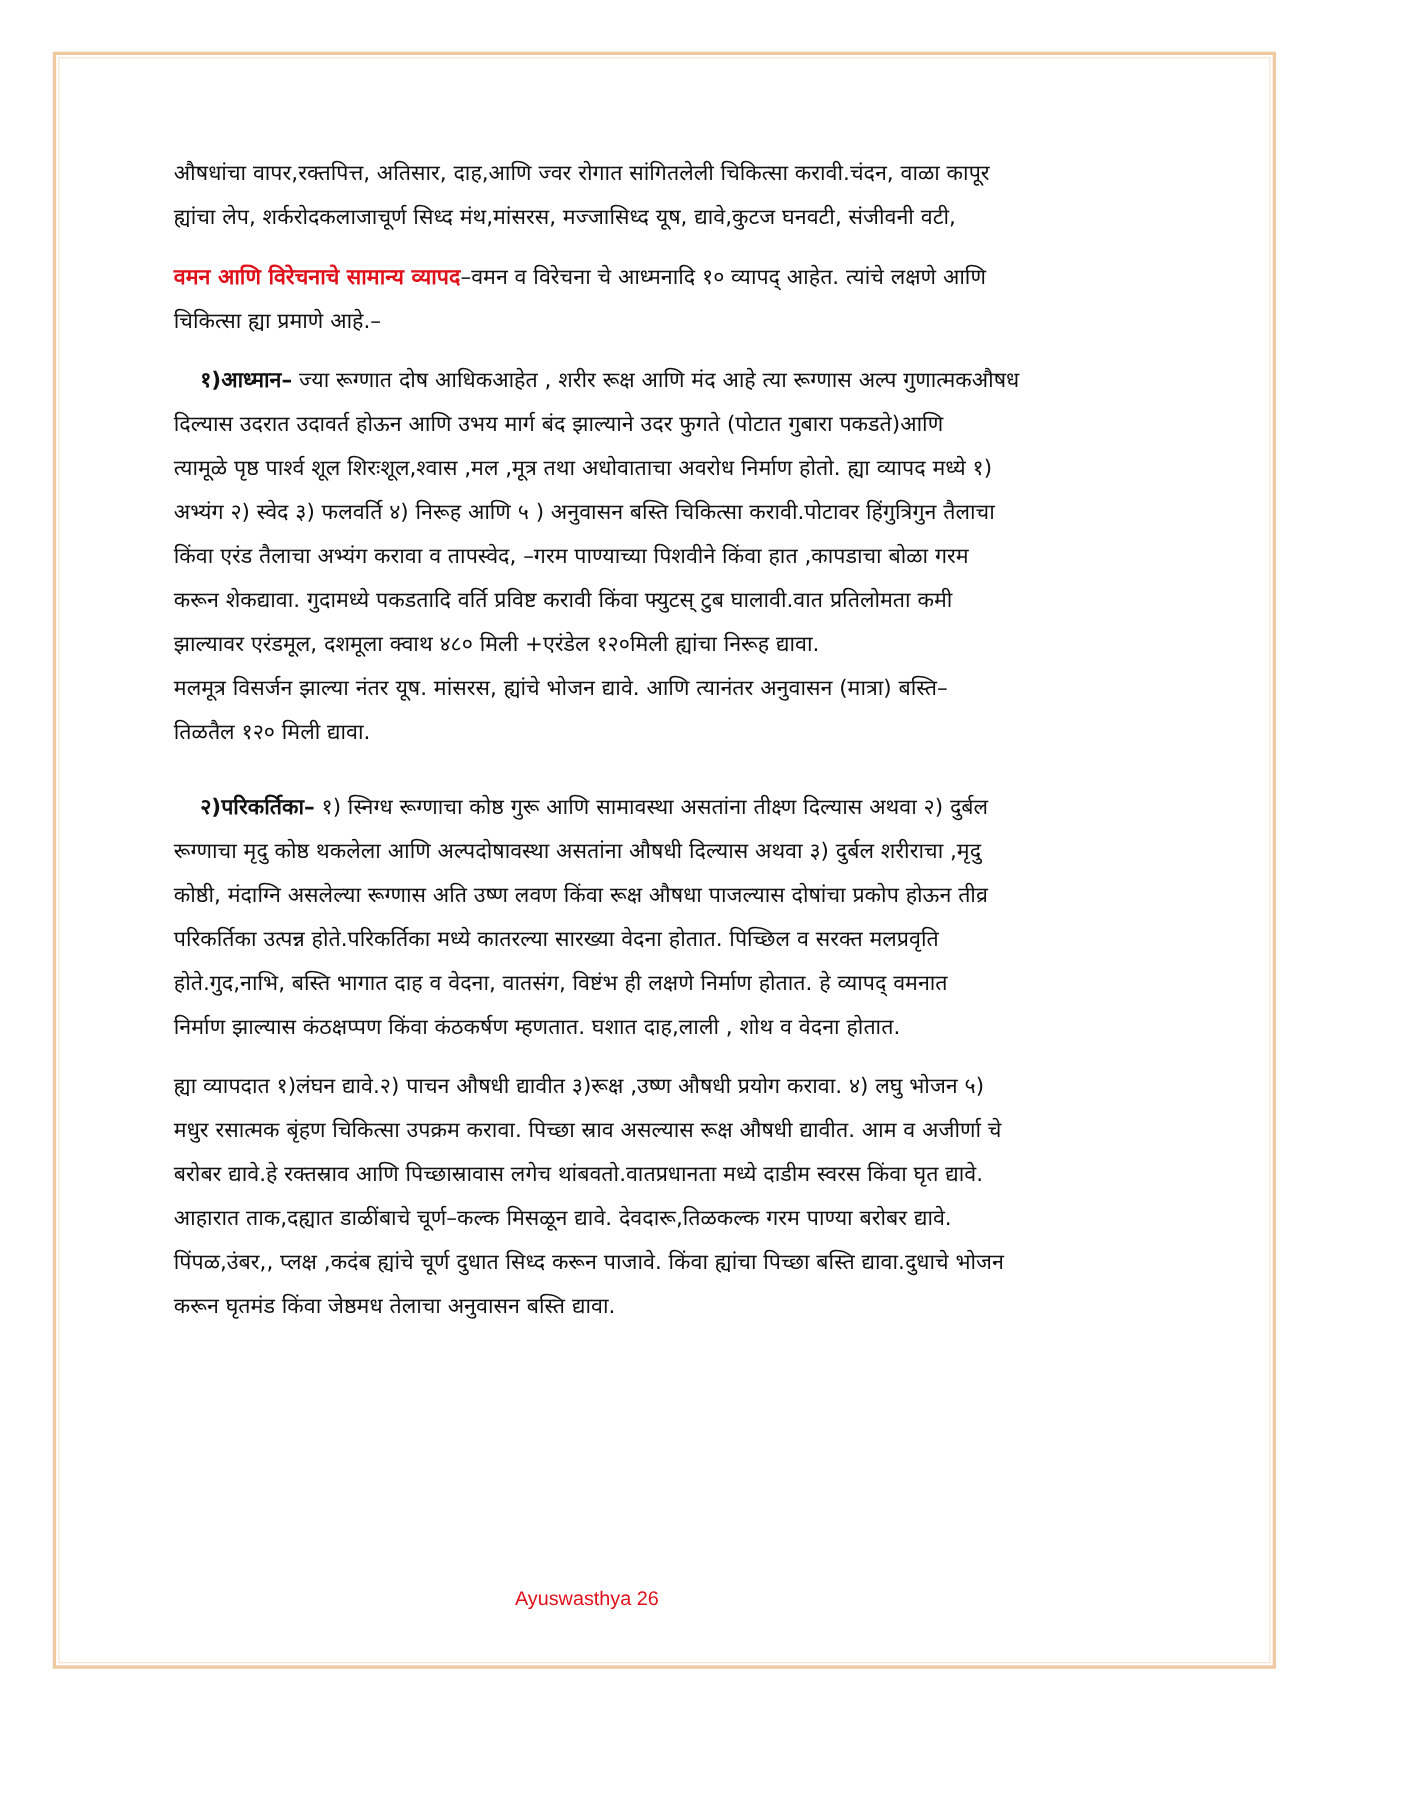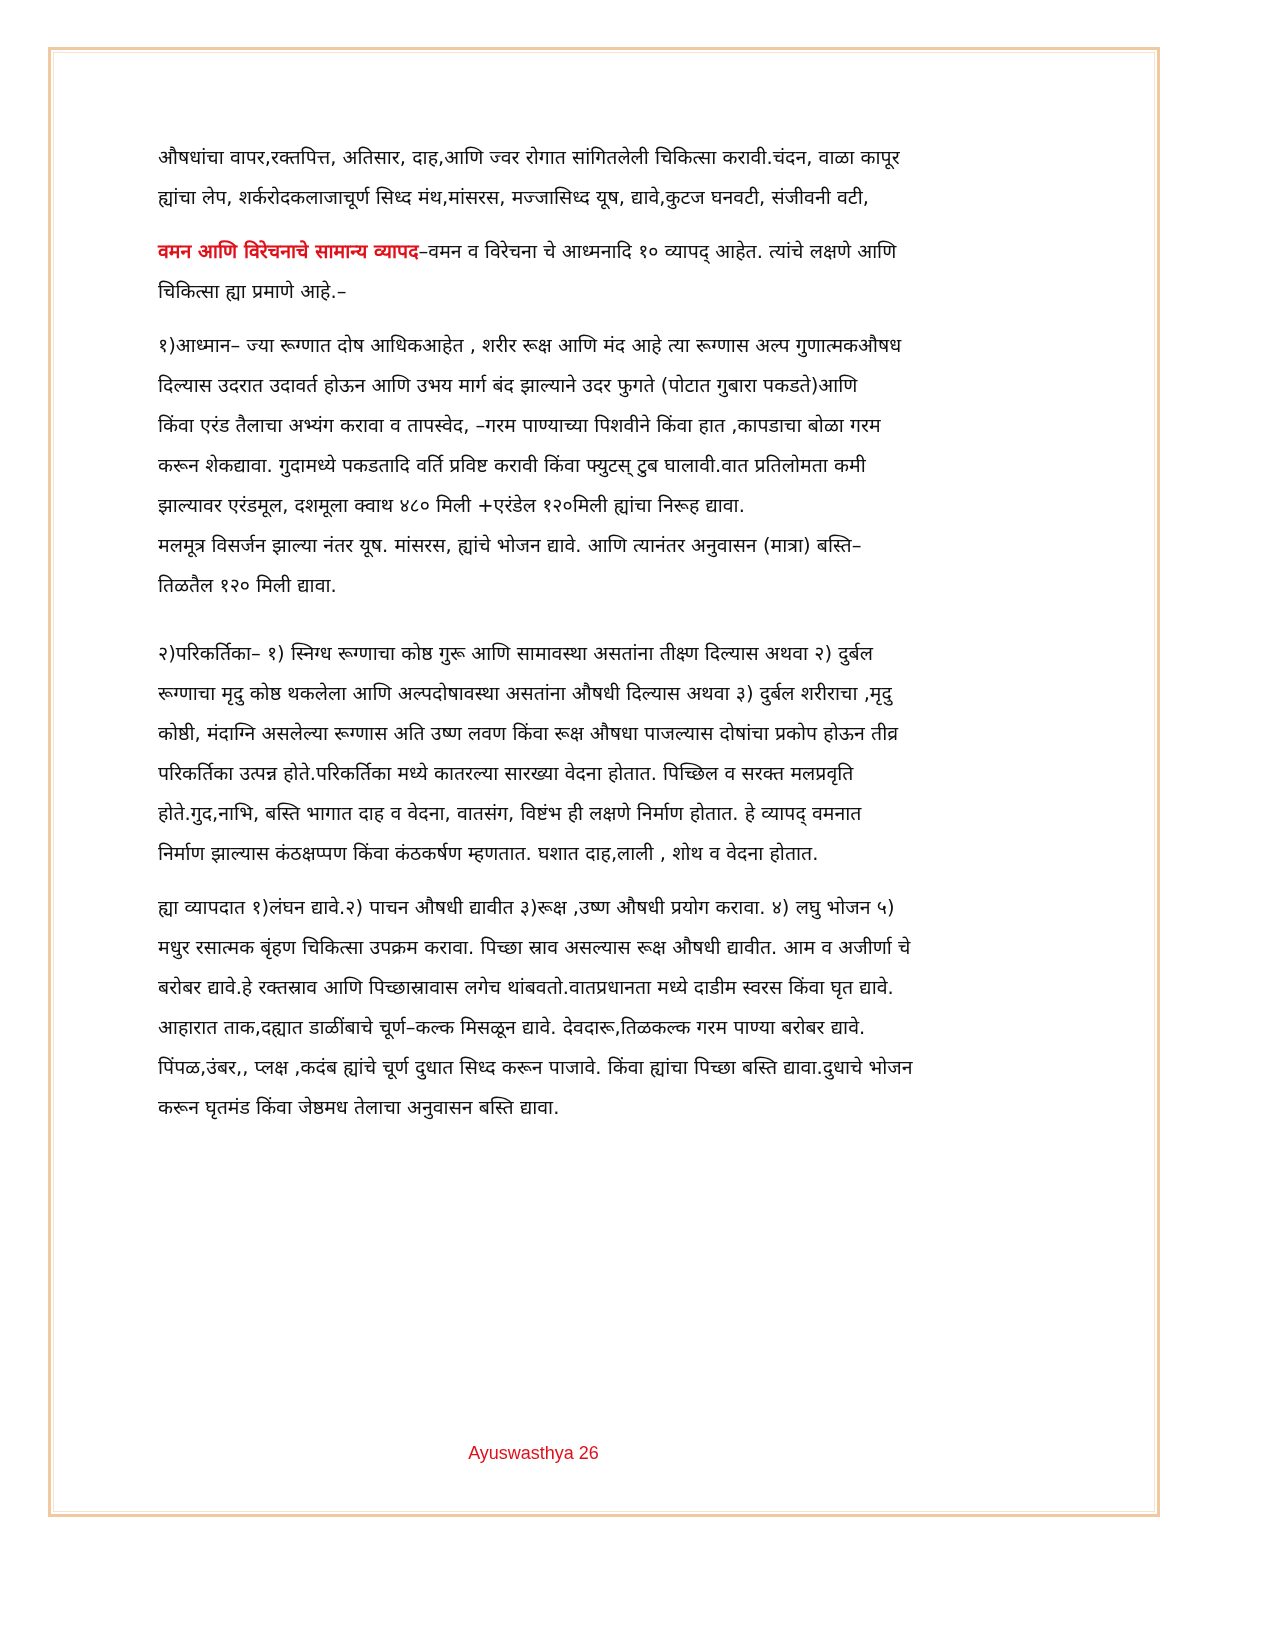--- a/index.html
+++ b/index.html
@@ -12,21 +12,21 @@
     content: ""; position: absolute; left: 2px; top: 2px; right: 2px; bottom: 2px;
     border: 1px solid #f7e2cc;
   }
   .content {
     position: absolute; left: 158px; top: 138px; width: 940px;
     font-family: "DejaVu Sans", sans-serif; font-size: 19.5px; color: #111111;
   }
   .line { display: block; white-space: nowrap; height: 40px; line-height: 40px; }
   .gap { display: block; height: 14px; }
   .red-heading { color: #e0101a; font-weight: bold; }
-  .bold { font-weight: normal; }
+  .bold { font-weight: bold; margin-left: 24px; }
   .footer {
     position: absolute; top: 1443px; left: 0; width: 1067px; text-align: center;
     font-family: "Liberation Sans", sans-serif; font-size: 18px; color: #e0101a;
   }
 </style>
 </head>
 <body>
 
 <div class="page-border"></div>
 
@@ -37,20 +37,22 @@
   </div>
   <span class="gap"></span>
   <div>
     <span class="line"><span class="red-heading">वमन आणि विरेचनाचे सामान्य व्यापद</span><span>–वमन व विरेचना चे आध्मनादि १० व्यापद् आहेत. त्यांचे लक्षणे आणि</span></span>
     <span class="line">चिकित्सा ह्या प्रमाणे आहे.–</span>
   </div>
   <span class="gap"></span>
   <div>
     <span class="line"><span class="bold">१)आध्मान–</span><span> ज्या रूग्णात दोष आधिकआहेत , शरीर रूक्ष आणि मंद आहे त्या रूग्णास अल्प गुणात्मकऔषध</span></span>
     <span class="line">दिल्यास उदरात उदावर्त होऊन आणि उभय मार्ग बंद झाल्याने उदर फुगते (पोटात गुबारा पकडते)आणि</span>
+    <span class="line">त्यामूळे पृष्ठ पार्श्व शूल शिरःशूल,श्वास ,मल ,मूत्र तथा अधोवाताचा अवरोध निर्माण होतो. ह्या व्यापद मध्ये १)</span>
+    <span class="line">अभ्यंग २) स्वेद ३) फलवर्ति ४) निरूह आणि ५ ) अनुवासन बस्ति चिकित्सा करावी.पोटावर हिंगुत्रिगुन तैलाचा</span>
     <span class="line">किंवा एरंड तैलाचा  अभ्यंग करावा व तापस्वेद, –गरम पाण्याच्या पिशवीने किंवा हात ,कापडाचा बोळा गरम</span>
     <span class="line">करून शेकद्यावा. गुदामध्ये पकडतादि वर्ति प्रविष्ट करावी किंवा  फ्युटस् टुब घालावी.वात प्रतिलोमता कमी</span>
     <span class="line">झाल्यावर एरंडमूल, दशमूला क्वाथ ४८० मिली +एरंडेल १२०मिली ह्यांचा निरूह द्यावा.</span>
     <span class="line">मलमूत्र विसर्जन झाल्या नंतर यूष. मांसरस, ह्यांचे भोजन द्यावे. आणि त्यानंतर अनुवासन (मात्रा) बस्ति–</span>
     <span class="line">तिळतैल १२० मिली द्यावा.</span>
   </div>
   <span class="gap"></span>
   <span class="gap"></span>
   <div>
     <span class="line"><span class="bold">२)परिकर्तिका–</span><span> १) स्निग्ध रूग्णाचा कोष्ठ गुरू आणि सामावस्था असतांना तीक्ष्ण दिल्यास अथवा २) दुर्बल</span></span>

